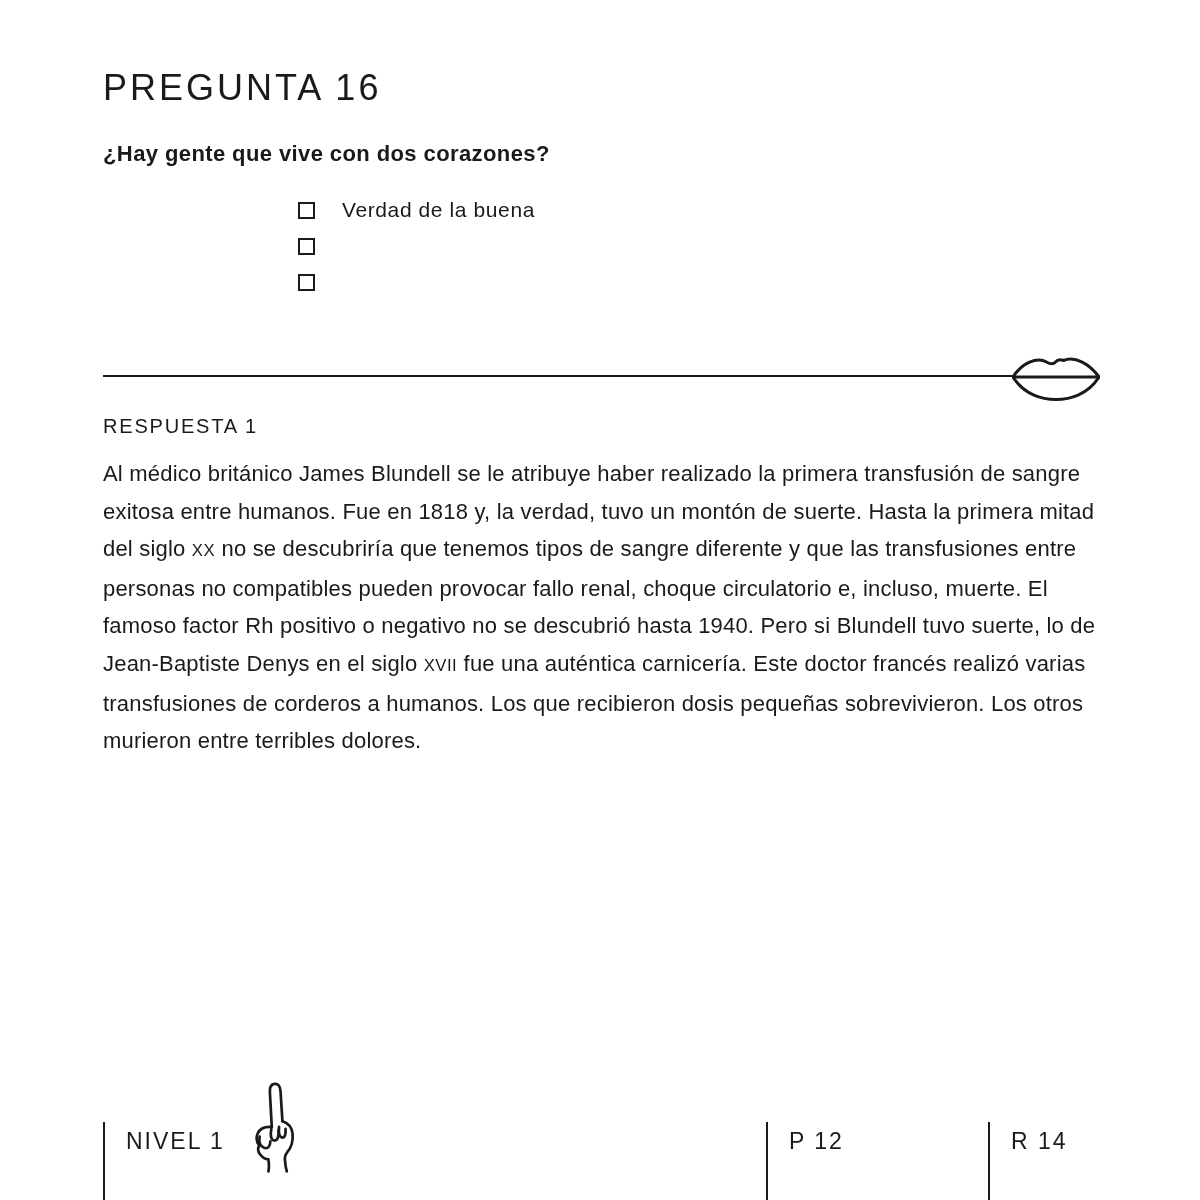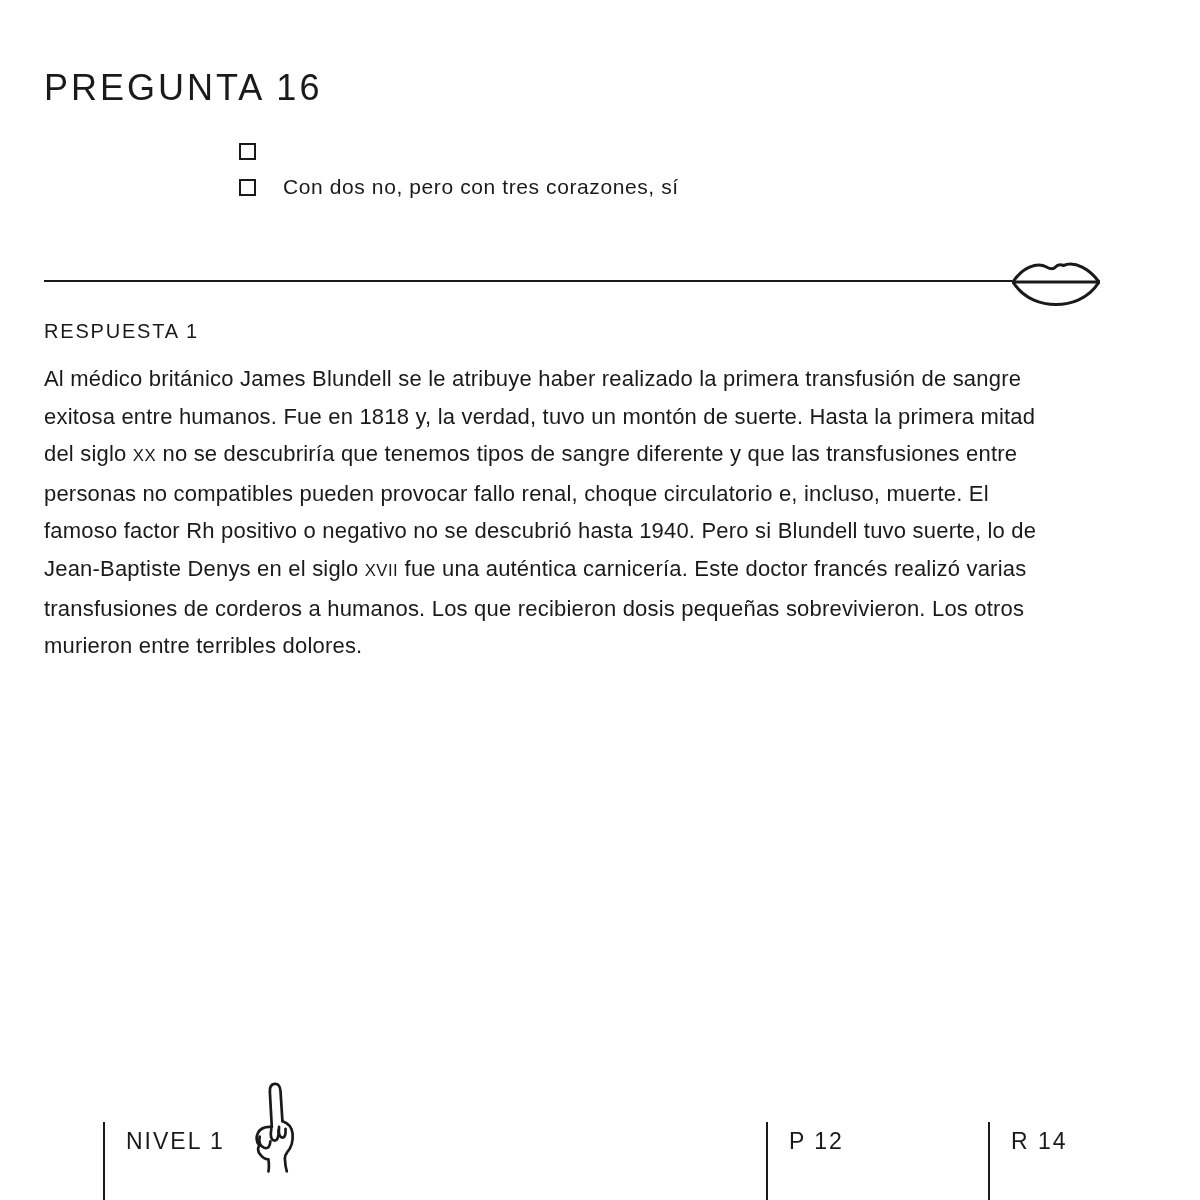--- a/index.html
+++ b/index.html
@@ -4,21 +4,21 @@
 <style>
   * { margin:0; padding:0; box-sizing:border-box; }
   html,body { width:1200px; height:1200px; }
   body {
     position:relative;
     background:#ffffff;
     color:#1a1a1a;
     font-family:"Liberation Sans", sans-serif;
     overflow:hidden;
   }
-  .content { padding:0 100px 0 44px; }
+  .content { padding:0 100px 0 103px; }
 
   .q-title {
     margin-top:70px;
     font-size:36px;
     font-weight:400;
     letter-spacing:3px;
     line-height:1;
   }
   .q-text {
     margin-top:37px;
@@ -96,28 +96,32 @@
   }
   .icon-stroke { fill:none; stroke:#1a1a1a; stroke-linecap:round; stroke-linejoin:round; }
 </style>
 </head>
 <body>
 
 <div class="content">
 
   <h1 class="q-title">PREGUNTA 16</h1>
 
+  <p class="q-text">¿Hay gente que vive con dos corazones?</p>
 
   <div class="options">
+    <div class="option">
+      <span class="checkbox"></span>
+      <span class="option-label">Verdad de la buena</span>
+    </div>
     <div class="option">
       <span class="checkbox"></span>
     </div>
     <div class="option">
       <span class="checkbox"></span>
-      <span class="option-label">Con dos no, pero con tres corazones, sí</span>
     </div>
   </div>
 
   <div class="divider">
     <div class="rule"></div>
     <svg width="88" height="50" viewBox="0 0 88 50">
       <path class="icon-stroke" stroke-width="3" d="M0 26 H87"></path>
       <path class="icon-stroke" stroke-width="3" d="M1 26 C10 12 25 5.5 34.5 11 Q40.5 14.5 43.5 11 Q46.5 7.5 51.5 9.5 C63 4.5 78 13.5 87 26"></path>
       <path class="icon-stroke" stroke-width="3" d="M1 26 C12 43.5 30 48.5 44 48.5 C58 48.5 76 43.5 87 26"></path>
     </svg>

